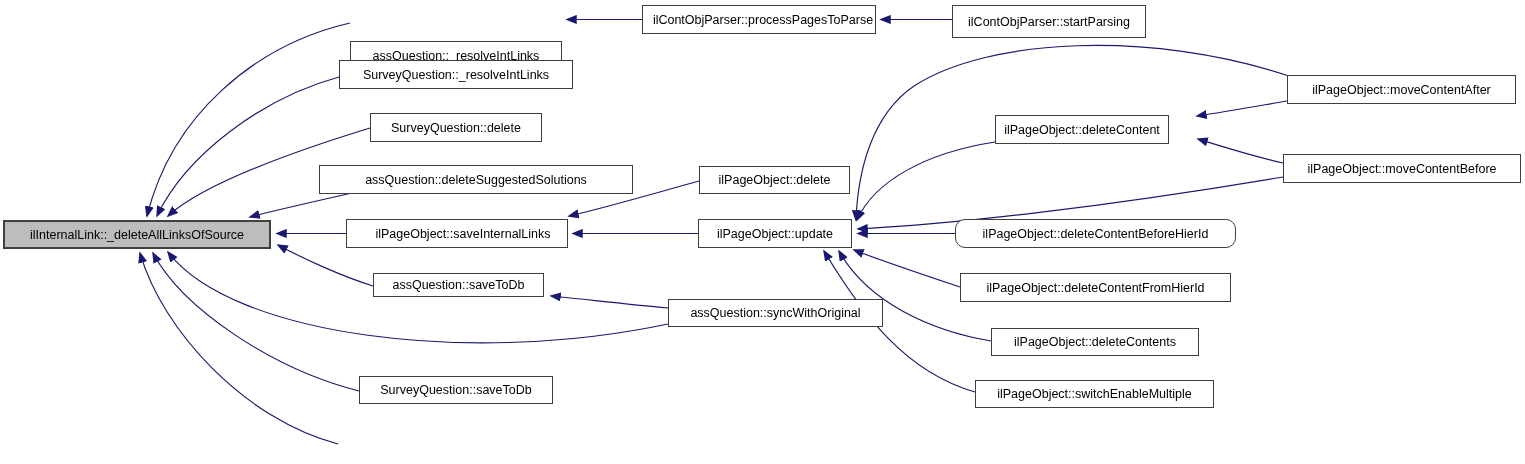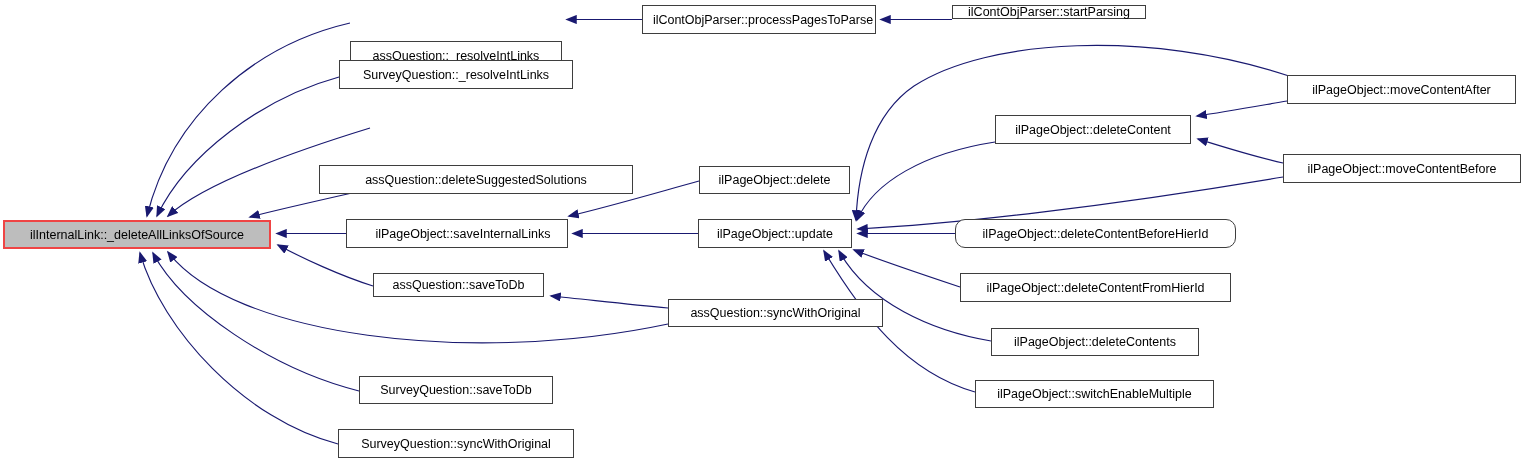--- a/index.html
+++ b/index.html
@@ -13,21 +13,21 @@
   #edges{position:absolute;left:0;top:0;z-index:0;}
   .edge{stroke:#191970;stroke-width:1.15;fill:none;}
   .node{
     position:absolute;z-index:1;box-sizing:border-box;
     display:flex;align-items:center;justify-content:center;
     background:#ffffff;border:1px solid #3e3e3e;
     font-size:12.5px;color:#000;white-space:nowrap;
     cursor:pointer;
   }
   .node.highlight{
-    background:#bdbdbd;border:2px solid #ef4444;cursor:default;
+    background:#bdbdbd;border:2px solid #404040;cursor:default;
   }
 </style>
 </head>
 <body>
 
 <div id="canvas">
 
   <svg id="edges" width="1525" height="464" viewBox="0 0 1525 464">
     <defs>
       <marker id="arrow" markerWidth="10" markerHeight="8" refX="8.5" refY="4" orient="auto">
@@ -58,42 +58,42 @@
     <path class="edge" d="M975,392 C905,372 862,314 824,251" marker-end="url(#arrow)"></path>
     <path class="edge" d="M668,308 C625,304 582,299 551,296" marker-end="url(#arrow)"></path>
   </svg>
 
   <div class="node highlight" style="left:3px;top:220px;width:268px;height:29px;">ilInternalLink::_deleteAllLinksOfSource</div>
 
   <div class="node" style="left:350px;top:5px;width:212px;height:29px;margin-top:36px;">assQuestion::_resolveIntLinks</div>
 
   <div class="node" style="left:642px;top:5px;width:234px;height:29px;padding-left:8px;">ilContObjParser::processPagesToParse</div>
 
-  <div class="node" style="left:952px;top:5px;width:194px;height:14px;">ilContObjParser::startParsing</div>
+  <div class="node" style="left:952px;top:5px;width:194px;height:33px;">ilContObjParser::startParsing</div>
 
   <div class="node" style="left:339px;top:60px;width:234px;height:29px;">SurveyQuestion::_resolveIntLinks</div>
 
+  <div class="node" style="left:370px;top:113px;width:172px;height:29px;">SurveyQuestion::delete</div>
 
   <div class="node" style="left:319px;top:165px;width:314px;height:29px;">assQuestion::deleteSuggestedSolutions</div>
 
   <div class="node" style="left:346px;top:219px;width:222px;height:29px;padding-left:12px;">ilPageObject::saveInternalLinks</div>
 
   <div class="node" style="left:699px;top:166px;width:151px;height:28px;">ilPageObject::delete</div>
 
   <div class="node" style="left:698px;top:219px;width:154px;height:29px;">ilPageObject::update</div>
 
   <div class="node" style="left:373px;top:273px;width:171px;height:24px;">assQuestion::saveToDb</div>
 
   <div class="node" style="left:668px;top:299px;width:215px;height:28px;">assQuestion::syncWithOriginal</div>
 
   <div class="node" style="left:359px;top:376px;width:194px;height:28px;">SurveyQuestion::saveToDb</div>
 
-  <div class="node" style="left:338px;top:429px;width:236px;height:29px;">SurveyQuestion::syncWithOriginal</div>
 
-  <div class="node" style="left:995px;top:115px;width:196px;height:29px;">ilPageObject::deleteContent</div>
+  <div class="node" style="left:995px;top:115px;width:174px;height:29px;">ilPageObject::deleteContent</div>
 
   <div class="node" style="left:1287px;top:75px;width:229px;height:29px;">ilPageObject::moveContentAfter</div>
 
   <div class="node" style="left:1283px;top:154px;width:238px;height:29px;">ilPageObject::moveContentBefore</div>
 
   <div class="node" style="left:955px;top:219px;width:281px;height:29px;border-radius:10px;">ilPageObject::deleteContentBeforeHierId</div>
 
   <div class="node" style="left:960px;top:273px;width:271px;height:29px;">ilPageObject::deleteContentFromHierId</div>
 
   <div class="node" style="left:991px;top:328px;width:208px;height:28px;">ilPageObject::deleteContents</div>

